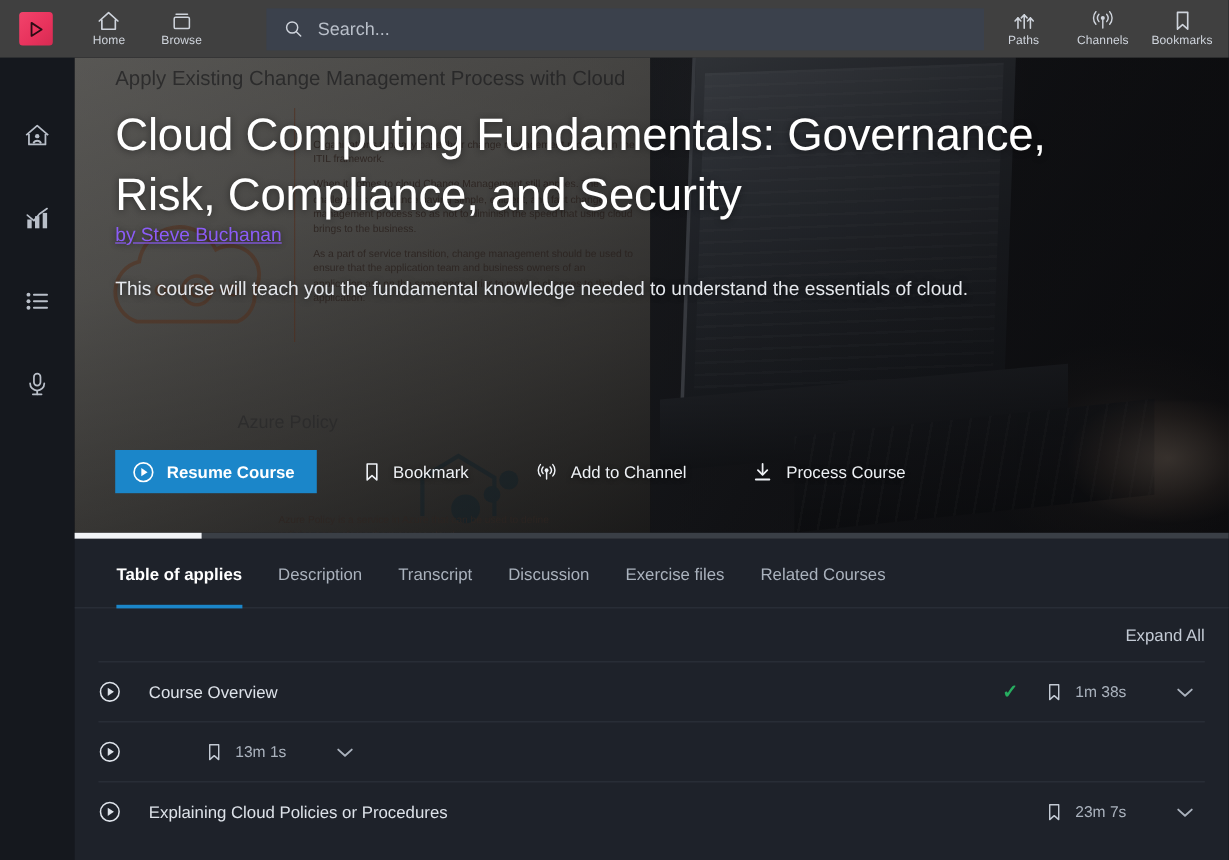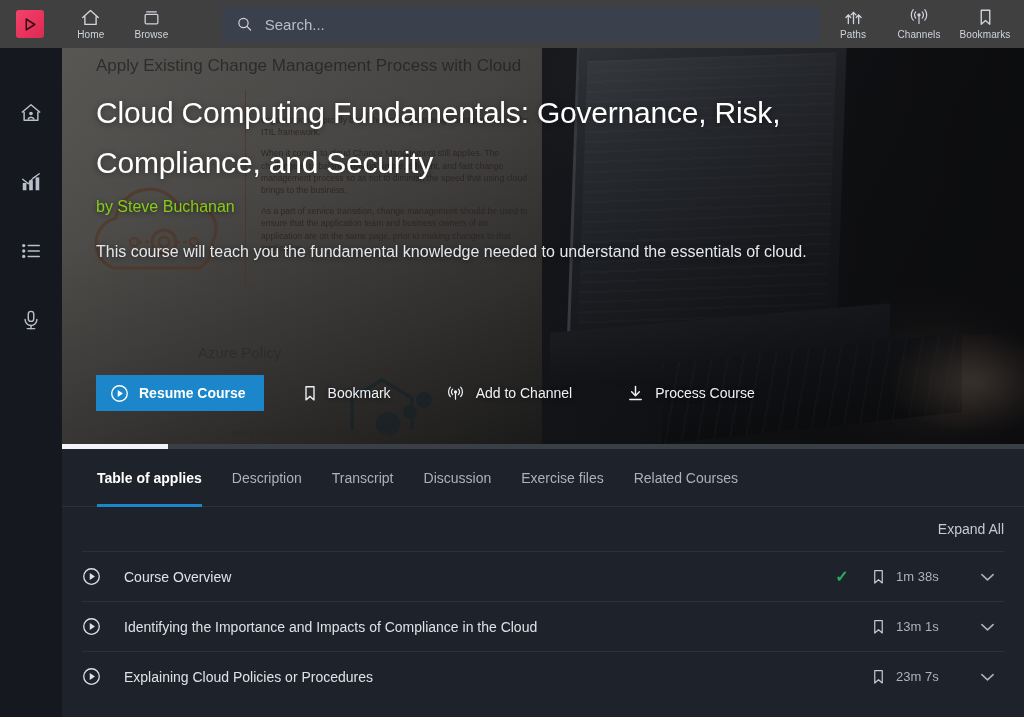--- a/index.html
+++ b/index.html
@@ -139,27 +139,28 @@
     position: absolute; left: 330px; top: 286px; width: 170px; height: 120px;
     background: radial-gradient(ellipse 110px 70px at 60% 40%, rgba(226,196,168,.55) 0%, rgba(150,120,96,.28) 50%, rgba(0,0,0,0) 78%);
     filter: blur(1px);
   }
   .hero-scrim {
     position: absolute; inset: 0;
     background: linear-gradient(90deg, rgba(12,12,14,.42) 0%, rgba(12,12,14,.50) 45%, rgba(10,10,12,.70) 100%);
   }
   .hero-content { position: absolute; inset: 0; padding: 40px 0 0 34px; }
   .hero-title {
-    font-size: 30px; line-height: 50px; font-weight: 400; color: #ffffff;
+    font-size: 38px; line-height: 50px; font-weight: 400; color: #ffffff;
     max-width: 790px; letter-spacing: -0.2px;
     text-shadow: 0 1px 6px rgba(0,0,0,.45);
   }
   .hero-author {
-    margin-top: 10px; font-size: 16px; color: #84cc16;
+    font-size: 16px; color: #8b5cf6;
     text-shadow: 0 1px 5px rgba(0,0,0,.55);
+    text-decoration: underline;
   }
   .hero-desc {
     margin-top: 27px; font-size: 16px; color: #e4e7ec; max-width: 760px;
     text-shadow: 0 1px 5px rgba(0,0,0,.6);
   }
   .hero-actions {
     position: absolute; left: 34px; top: 327px;
     display: flex; align-items: center; gap: 0;
   }
   .btn-primary {
@@ -452,21 +453,20 @@
             </svg>
           </span>
         </div>
         <div class="toc-row">
           <span class="toc-play">
             <svg width="19" height="19" viewBox="0 0 22 22">
               <circle cx="11" cy="11" r="9" fill="none" stroke="#dde2e9" stroke-width="1.5"></circle>
               <path d="M9 7 L15 11 L9 15 Z" fill="#dde2e9"></path>
             </svg>
           </span>
-          <span class="toc-title">Identifying the Importance and Impacts of Compliance in the Cloud</span>
           <span class="toc-check empty"></span>
           <span class="toc-bm">
             <svg width="15" height="18" viewBox="0 0 20 22">
               <path d="M5 2.5 H15 V19 L10 14.6 L5 19 Z" fill="none" stroke="#c3cad4" stroke-width="1.6" stroke-linejoin="round"></path>
             </svg>
           </span>
           <span class="toc-dur">13m 1s</span>
           <span class="toc-chev">
             <svg width="15" height="10" viewBox="0 0 16 10">
               <path d="M2 2.5 L8 8 L14 2.5" fill="none" stroke="#aab2bd" stroke-width="1.7" stroke-linecap="round" stroke-linejoin="round"></path>

